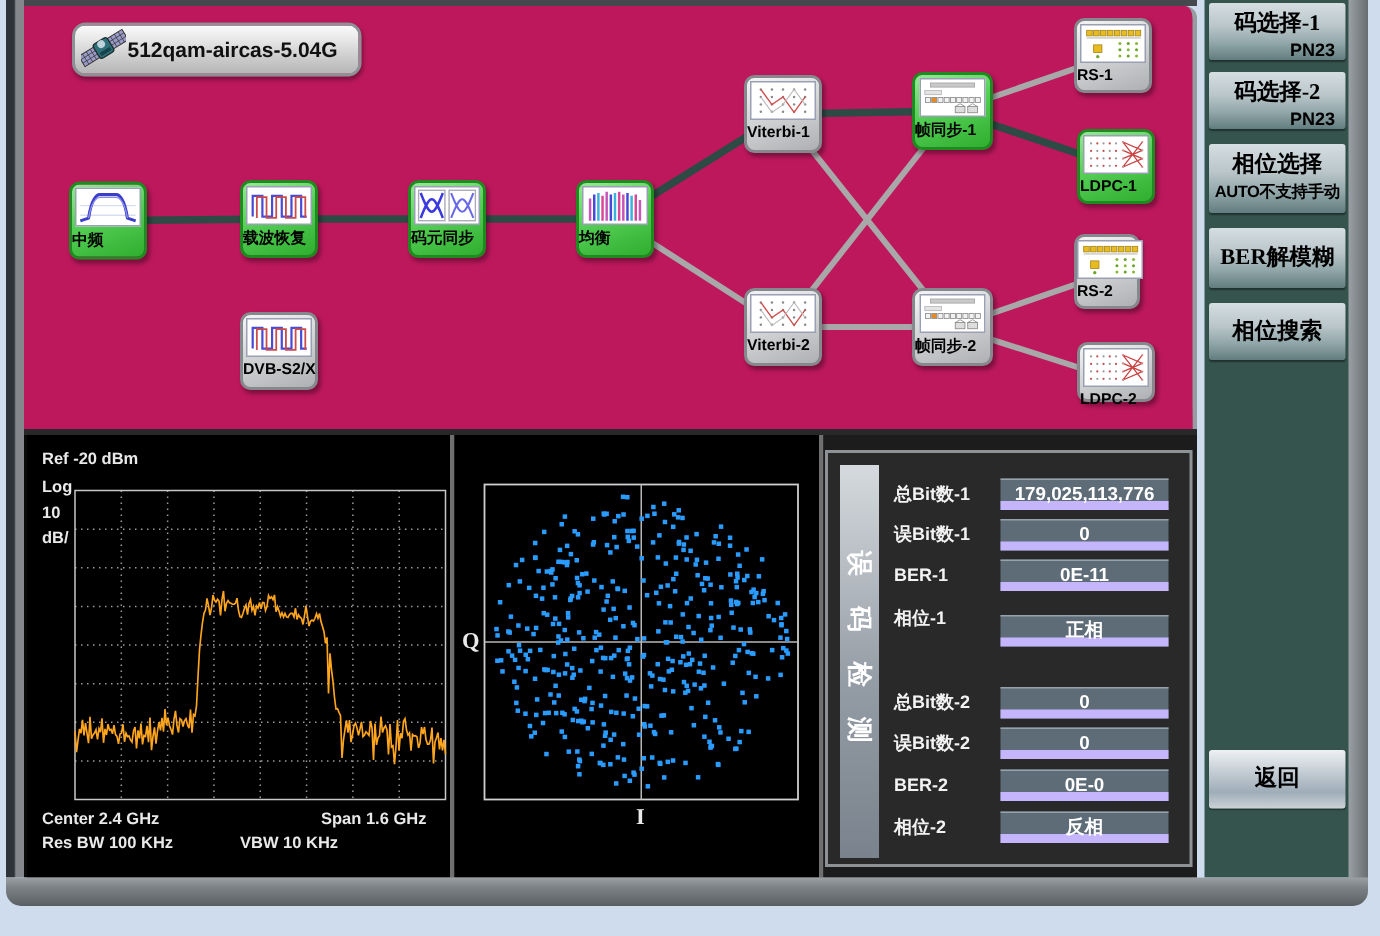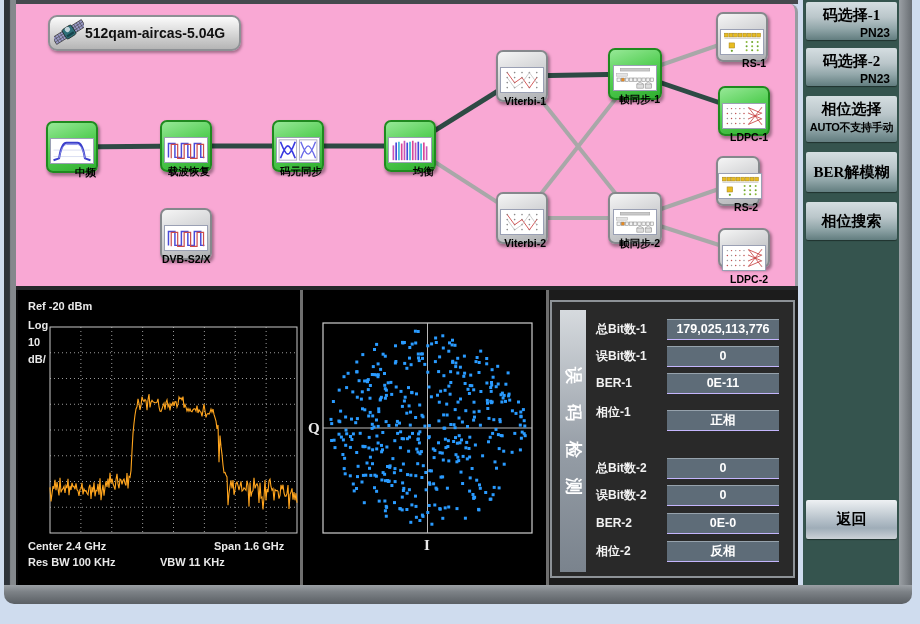--- a/index.html
+++ b/index.html
@@ -13,33 +13,33 @@
                   background:linear-gradient(90deg,#2e333a 0%,#2e333a 45%,#84888c 55%,#84888c 100%); }
   .frame-bottom { position:absolute; left:4px; top:585px; width:908px; height:19px;
                   background:linear-gradient(180deg,#9ba0a5,#7d8287 35%,#5a5f64);
                   border-radius:0 0 10px 10px; }
   .frame-right  { position:absolute; left:899px; top:0; width:13px; height:599px;
                   background:linear-gradient(90deg,#9ba0a5,#686d72); border-radius:0 0 10px 0; }
 
   .main { position:absolute; left:16px; top:4px; width:782px; height:581px; }
 
   
-  .canvas { position:absolute; left:0; top:0; width:782px; height:282px; background:#f9a8d4;
+  .canvas { position:absolute; left:0; top:0; width:782px; height:282px; background:#be185d;
             border-right:3px solid #979ca1; border-radius:0 8px 0 0; }
   .canvas-sep { position:absolute; left:0; top:282px; width:782px; height:4px; background:#26282a; }
   #wires { position:absolute; left:0; top:0; }
 
   .title-btn { position:absolute; left:32px; top:11px; height:36px; padding:2px 14px 2px 4px;
                display:flex; align-items:center; gap:1px; border-radius:9px;
                background:linear-gradient(180deg,#fbfbfb,#dcdcdc 45%,#b5b5b5);
                border:2px solid #8d9094; box-shadow:1px 2px 3px rgba(0,0,0,.35);
                font-weight:bold; font-size:14px; color:#101010; }
 
-  .block { position:absolute; border-radius:7px; border:2px solid; text-align:right;
-           box-shadow:1.5px 2.5px 3px rgba(0,0,0,.35); padding-top:15px; }
+  .block { position:absolute; border-radius:7px; border:2px solid; text-align:left;
+           box-shadow:1.5px 2.5px 3px rgba(0,0,0,.35); padding-top:2px; }
   .block.active   { background:linear-gradient(160deg,#97e897 0%,#55cf55 45%,#2fae2f 100%); border-color:#1f8a1f; }
   .block.inactive { background:linear-gradient(160deg,#f5f5f5 0%,#d4d5d7 45%,#aeb0b3 100%); border-color:#85888c; }
   .block-icon { width:44px; height:26px; margin:0 auto; background:#fff; border:1px solid #9aa0b4; }
   .block-label { font-size:10.5px; font-weight:bold; color:#000; margin-top:2px; white-space:nowrap; }
 
   
   .bottom { position:absolute; left:0; top:286px; width:782px; height:295px; background:#0a0a0a;
             border-right:3px solid #979ca1; }
   .panel { position:absolute; top:0; height:295px; background:#000; }
   #spectrum-panel { left:2px; width:282px; }
@@ -50,21 +50,21 @@
   .ber-box { position:absolute; left:1px; top:10px; width:245px; height:278px;
              background:#292929; border:2px solid #8d9297; }
   .ber-side { position:absolute; left:8px; top:8px; width:26px; height:262px;
               background:linear-gradient(180deg,#d6dade,#949ca5 55%,#7a838d); }
   .ber-side span { position:absolute; left:50%; top:50%;
                    transform:translate(-50%,-50%) rotate(90deg);
                    white-space:nowrap; color:#fff; font-weight:bold; font-size:17px; letter-spacing:20px; }
   .ber-row-label { position:absolute; left:44px; width:72px; color:#f2f2f2; font-weight:bold;
                    font-size:12px; line-height:21px; white-space:nowrap; }
   .ber-row-value { position:absolute; left:115px; width:112px; height:21px; background:#5e6c78;
-                   border-top:1px solid #96a2ac; border-bottom:1px solid #c4b5fd;
+                   border-top:1px solid #96a2ac; border-bottom:6px solid #c4b5fd;
                    color:#fff; font-weight:bold; font-size:12.5px; line-height:19px; text-align:center;
                    white-space:nowrap; }
 
   
   .sidebar { position:absolute; left:803px; top:0; width:97px; height:585px; background:#35544e; }
   .sb-btn { position:absolute; left:3px; width:91px; border-radius:2px;
             background:linear-gradient(180deg,#d5dee1 0%,#bac6ca 40%,#92a7aa 70%,#627d7f 100%);
             box-shadow:0 1px 1px rgba(0,0,0,.4); color:#000;
             font-family:"Liberation Serif", serif; }
   .sb-title { display:block; text-align:center; font-weight:bold; font-size:15px; padding-top:4px; white-space:nowrap; }
@@ -398,21 +398,21 @@
             <line x1="32" y1="140" x2="279" y2="140" stroke="#9a9a9a" stroke-width="1" stroke-dasharray="1 3"></line>
             <line x1="32" y1="165.75" x2="279" y2="165.75" stroke="#9a9a9a" stroke-width="1" stroke-dasharray="1 3"></line>
             <line x1="32" y1="191.5" x2="279" y2="191.5" stroke="#9a9a9a" stroke-width="1" stroke-dasharray="1 3"></line>
             <line x1="32" y1="217.25" x2="279" y2="217.25" stroke="#9a9a9a" stroke-width="1" stroke-dasharray="1 3"></line>
             <rect x="32" y="37" width="247" height="206" fill="none" stroke="#c8c8c8" stroke-width="1"></rect>
             <polyline points="32,197.4 33,211.4 34,203.6 35,196.1 36,198.8 37,189.9 38,200.3 39,192.1 40,198.8 41,205.5 42,187.8 43,202.4 44,199.9 45,198.7 46,196.4 47,203.0 48,195.7 49,198.1 50,188.9 51,205.2 52,195.9 53,200.0 54,192.8 55,196.7 56,196.3 57,199.2 58,193.4 59,199.7 60,200.9 61,205.9 62,199.3 63,198.8 64,192.8 65,204.5 66,198.8 67,201.1 68,200.6 69,203.3 70,204.7 71,197.3 72,194.7 73,209.0 74,196.9 75,202.3 76,192.3 77,206.3 78,200.3 79,200.9 80,193.9 81,204.8 82,188.4 83,210.1 84,200.9 85,194.9 86,205.8 87,197.4 88,191.4 89,196.9 90,188.5 91,197.7 92,182.7 93,193.5 94,188.5 95,193.8 96,196.4 97,199.7 98,189.5 99,183.9 100,193.9 101,198.3 102,189.1 103,189.9 104,194.3 105,190.5 106,189.1 107,193.2 108,195.5 109,183.1 110,198.4 111,186.4 112,187.3 113,180.6 114,161.1 115,143.4 116,133.2 117,125.0 118,118.9 119,116.7 120,108.9 121,113.7 122,120.0 123,115.2 124,106.7 125,110.2 126,111.4 127,109.5 128,110.7 129,120.2 130,109.7 131,104.0 132,117.5 133,112.2 134,110.4 135,111.8 136,112.2 137,112.8 138,112.8 139,112.1 140,108.8 141,117.0 142,121.1 143,121.6 144,118.8 145,115.6 146,113.3 147,119.7 148,112.3 149,109.8 150,116.8 151,114.2 152,120.3 153,113.9 154,115.4 155,111.7 156,115.9 157,111.6 158,111.8 159,117.1 160,114.2 161,107.0 162,108.9 163,107.9 164,109.8 165,106.6 166,117.8 167,114.5 168,117.4 169,121.0 170,118.5 171,121.3 172,118.9 173,121.3 174,121.7 175,119.7 176,118.9 177,118.9 178,121.2 179,115.5 180,123.0 181,119.8 182,121.4 183,122.3 184,126.3 185,120.4 186,114.0 187,121.0 188,127.4 189,124.2 190,123.4 191,124.1 192,122.2 193,119.1 194,122.2 195,119.0 196,124.4 197,127.7 198,131.1 199,138.9 200,134.9 201,172.3 202,145.6 203,156.4 204,164.4 205,175.0 206,182.7 207,182.5 208,184.9 209,186.9 210,215.3 211,203.2 212,196.4 213,190.3 214,198.4 215,190.0 216,204.8 217,200.0 218,193.7 219,192.1 220,195.4 221,200.2 222,196.0 223,191.3 224,201.1 225,200.1 226,197.8 227,199.0 228,200.3 229,190.7 230,195.3 231,216.6 232,192.4 233,206.6 234,201.9 235,200.5 236,187.7 237,198.4 238,195.3 239,193.8 240,196.6 241,213.0 242,192.7 243,208.0 244,207.2 245,219.5 246,207.5 247,190.0 248,210.4 249,198.8 250,202.2 251,190.9 252,189.2 253,196.7 254,200.1 255,198.6 256,210.5 257,199.6 258,200.7 259,200.4 260,201.3 261,208.6 262,205.5 263,194.8 264,199.3 265,194.7 266,203.0 267,206.1 268,206.1 269,203.4 270,195.1 271,219.0 272,204.6 273,201.9 274,198.4 275,209.6 276,202.1 277,210.3 278,203.2 279,212.8" fill="none" stroke="#ffa51e" stroke-width="1.1"></polyline>
           </svg>
         <div class="spec-text" style="left:10px; top:250px">Center 2.4 GHz</div>
         <div class="spec-text" style="left:196px; top:250px">Span 1.6 GHz</div>
         <div class="spec-text" style="left:10px; top:266px">Res BW 100 KHz</div>
-        <div class="spec-text" style="left:142px; top:266px">VBW 11 KHz</div>
+        <div class="spec-text" style="left:142px; top:266px">VBW 10 KHz</div>
       </div>
       <div class="vdivider" style="left:284px"></div>
 
       <div class="panel" id="constellation-panel">
         <svg id="const-svg" width="243" height="295">
             <rect x="20" y="33" width="209" height="210" fill="none" stroke="#cfcfcf" stroke-width="1.2"></rect>
             <line x1="124.5" y1="33" x2="124.5" y2="243" stroke="#b8b8b8" stroke-width="1"></line>
             <line x1="20" y1="138" x2="229" y2="138" stroke="#b8b8b8" stroke-width="1"></line>
             <rect x="105.0" y="145.6" width="3" height="3" fill="#2a9bff"></rect>
             <rect x="100.2" y="71.9" width="3" height="3" fill="#2a9bff"></rect>

